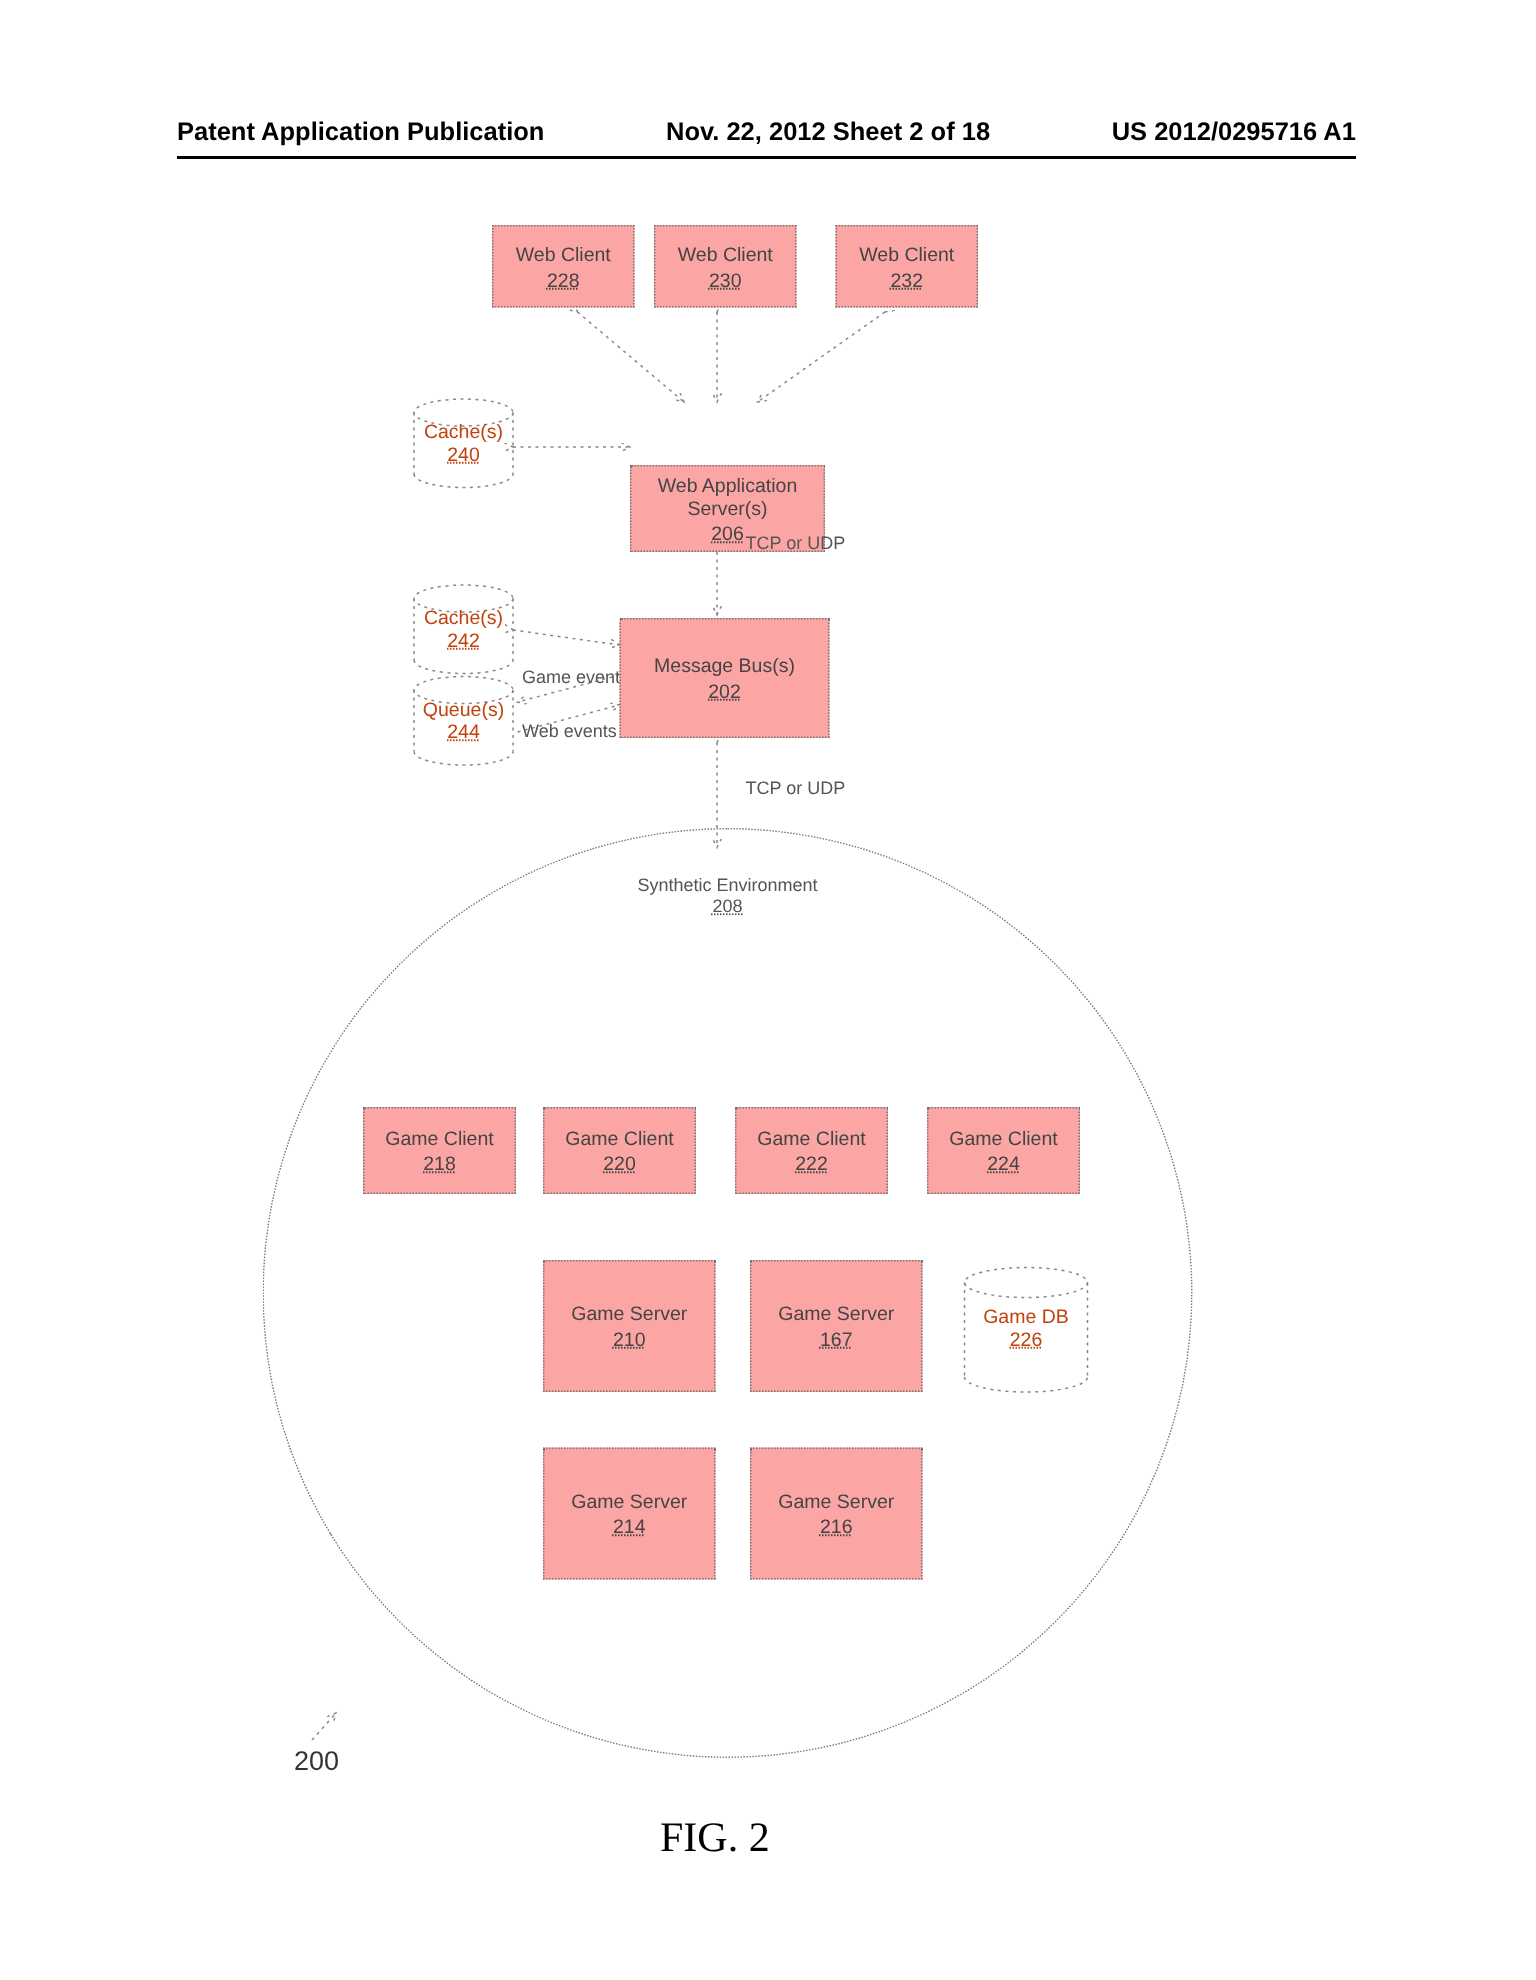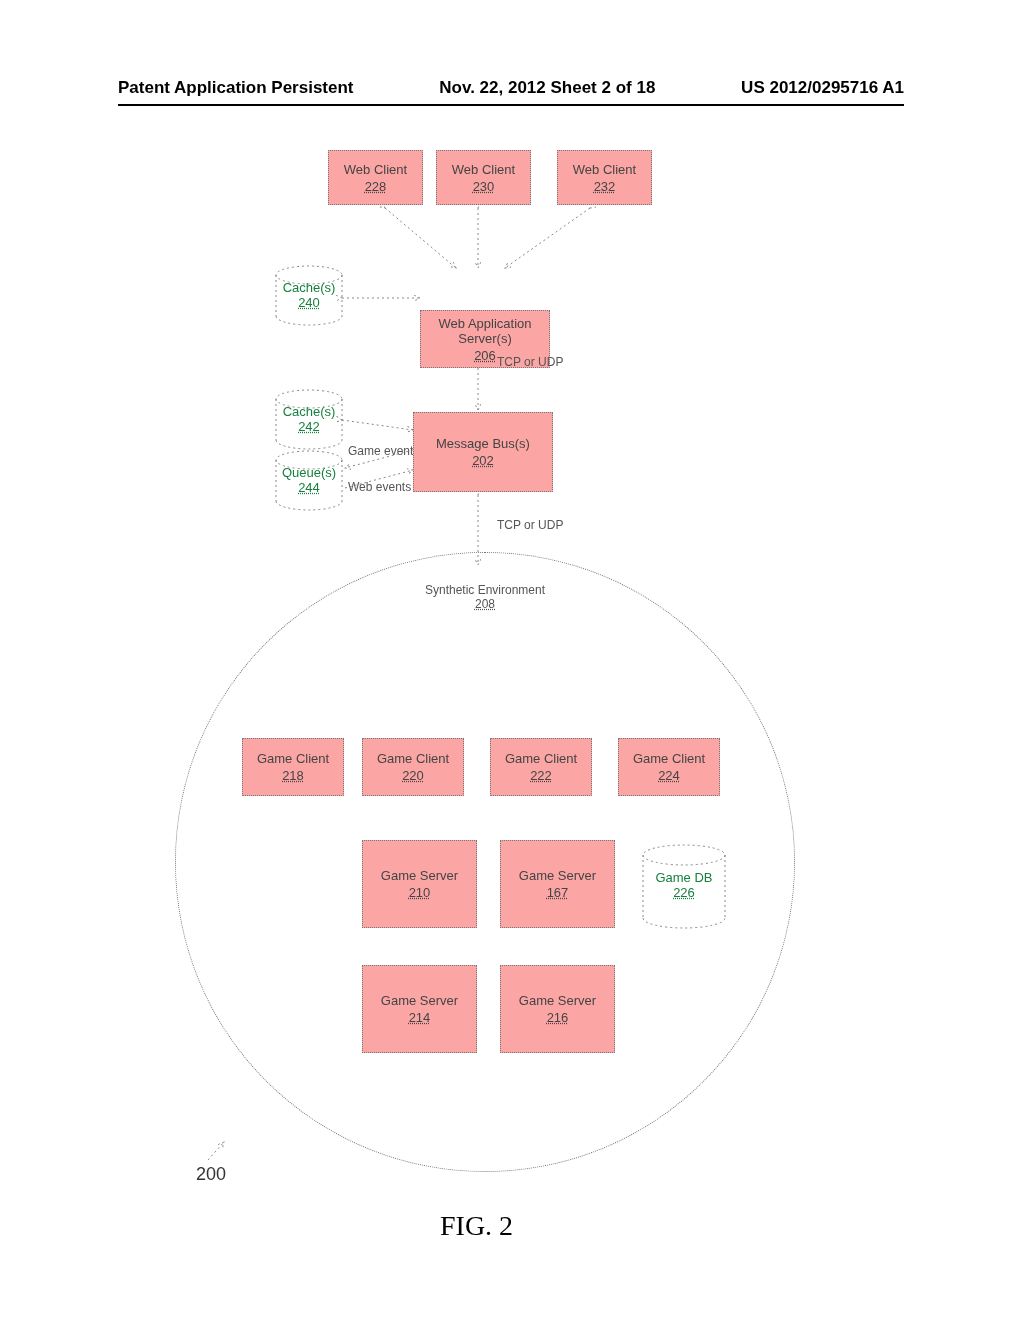--- a/index.html
+++ b/index.html
@@ -53,21 +53,21 @@
     justify-content: center;
     align-items: center;
     background: #fca5a5;
   }
   .box .label { margin-bottom: 2px; }
   .box .ref { text-decoration: underline dotted; }
   .cyl {
     position: absolute;
     text-align: center;
     font-size: 13px;
-    color: #15803d;
+    color: #c2410c;
   }
   .circle {
     position: absolute;
     border: 1px dotted #777;
     border-radius: 50%;
     background: transparent;
   }
   .edge-label {
     position: absolute;
     font-size: 12px;
@@ -96,21 +96,21 @@
     stroke-dasharray: 2 3;
     fill: none;
   }
 </style>
 </head>
 <body>
 
 <div class="page">
 
   <div class="header">
-    <span>Patent Application Persistent</span>
+    <span>Patent Application Publication</span>
     <span>Nov. 22, 2012  Sheet 2 of 18</span>
     <span>US 2012/0295716 A1</span>
   </div>
   <div class="header-rule"></div>
 
   <div class="diagram">
 
     <svg class="wires" viewBox="0 0 1024 1130">
       <defs>
         <marker id="ah" markerWidth="8" markerHeight="8" refX="6" refY="3" orient="auto">

